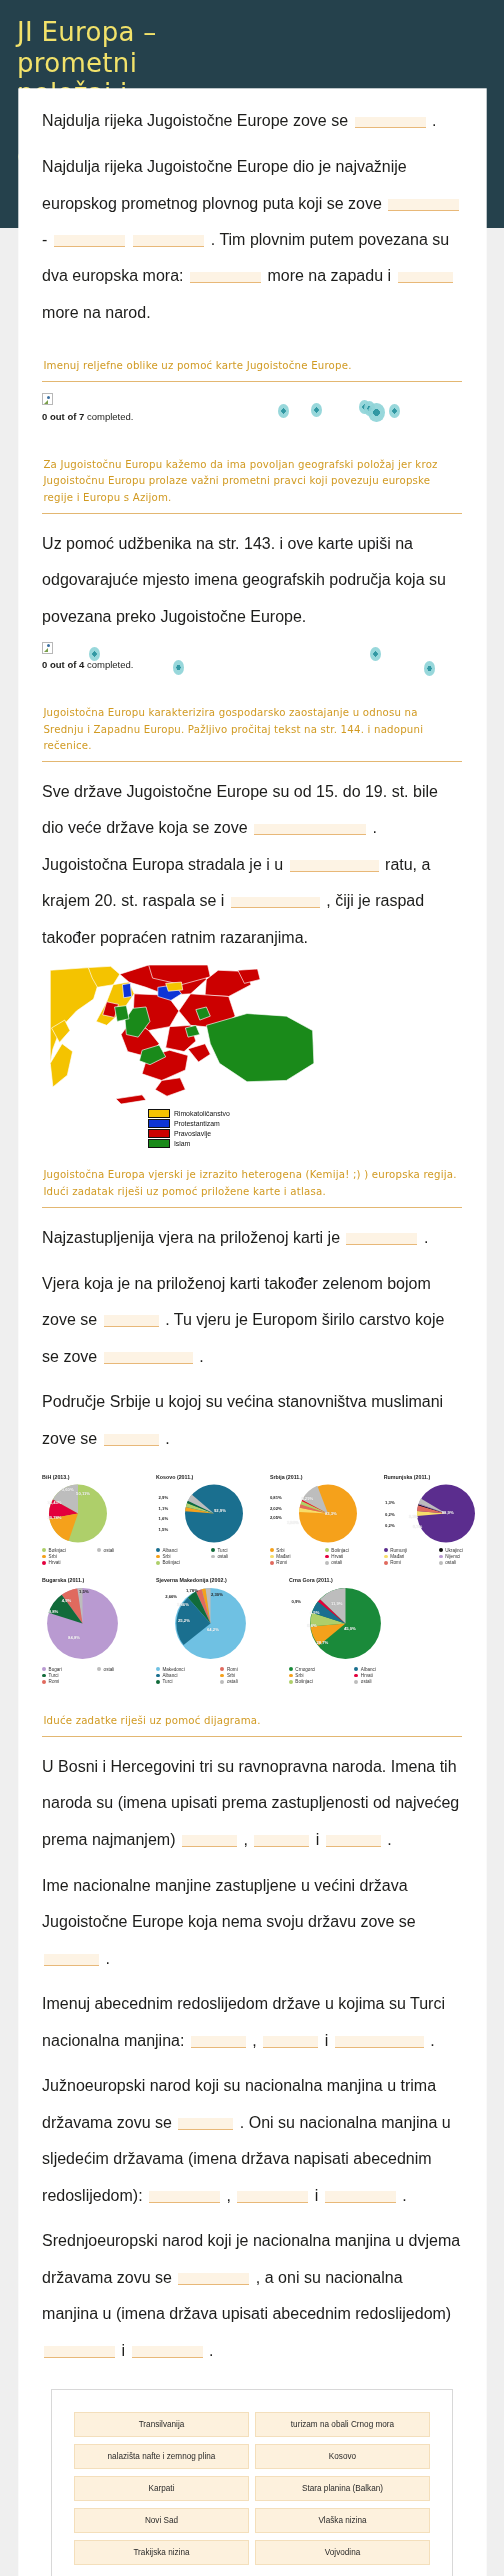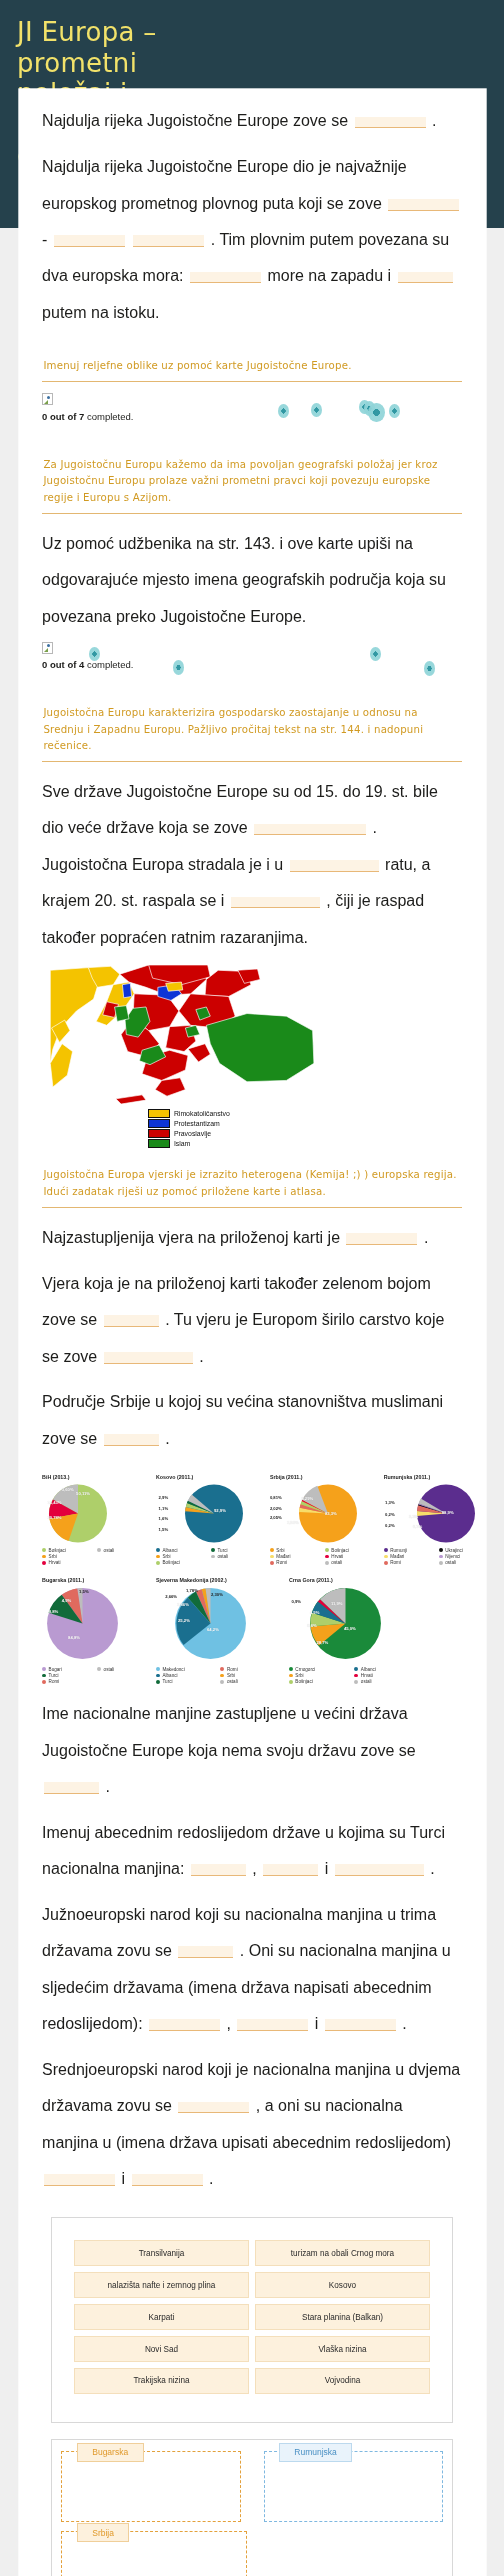--- a/index.html
+++ b/index.html
@@ -200,21 +200,21 @@
     <p class="para">
       <span>Najdulja rijeka Jugoistočne Europe dio je najvažnije europskog prometnog plovnog puta koji se zove</span>
       <span class="blank b-m"></span>
       <span>-</span>
       <span class="blank b-m"></span>
       <span class="blank b-m"></span>
       <span>. Tim plovnim putem povezana su dva europska mora:</span>
       <span class="blank b-m"></span>
       <span>more na zapadu i</span>
       <span class="blank b-s"></span>
-      <span>putem na istoku.</span>
+      <span>more na narod.</span>
     </p>
 
     <div class="hw">Imenuj reljefne oblike uz pomoć karte Jugoistočne Europe.</div>
     <div class="task-row">
       <span class="brokenimg"></span><br>
       <span class="completed"><b>0 out of 7</b><span> completed.</span></span>
       <span class="dot" style="left:236px; top:10.5px;"></span>
       <span class="dot" style="left:269px; top:9.2px;"></span>
       <span class="dot" style="left:317px; top:6.6px;"></span>
       <span class="dot" style="left:322px; top:7.9px;"></span>
@@ -615,20 +615,30 @@
               </div>
             <div class="cl-item">
                 <span class="cl-dot" style="background:#bdbdbd"></span>
                 <span class="cl-txt">ostali</span>
               </div>
           </div>
         </div>
       </div>
     </div>
 
+    <div class="hw">Iduće zadatke riješi uz pomoć dijagrama.</div>
+    <p class="para">
+      <span>U Bosni i Hercegovini tri su ravnopravna naroda. Imena tih naroda su (imena upisati prema zastupljenosti od najvećeg prema najmanjem)</span>
+      <span class="blank b-s"></span>
+      <span>,</span>
+      <span class="blank b-s"></span>
+      <span>i</span>
+      <span class="blank b-s"></span>
+      <span>.</span>
+    </p>
     <p class="para">
       <span>Ime nacionalne manjine zastupljene u većini država Jugoistočne Europe koja nema svoju državu zove se</span>
       <span class="blank b-s"></span>
       <span>.</span>
     </p>
     <p class="para">
       <span>Imenuj abecednim redoslijedom države u kojima su Turci nacionalna manjina:</span>
       <span class="blank b-s"></span>
       <span>,</span>
       <span class="blank b-s"></span>

